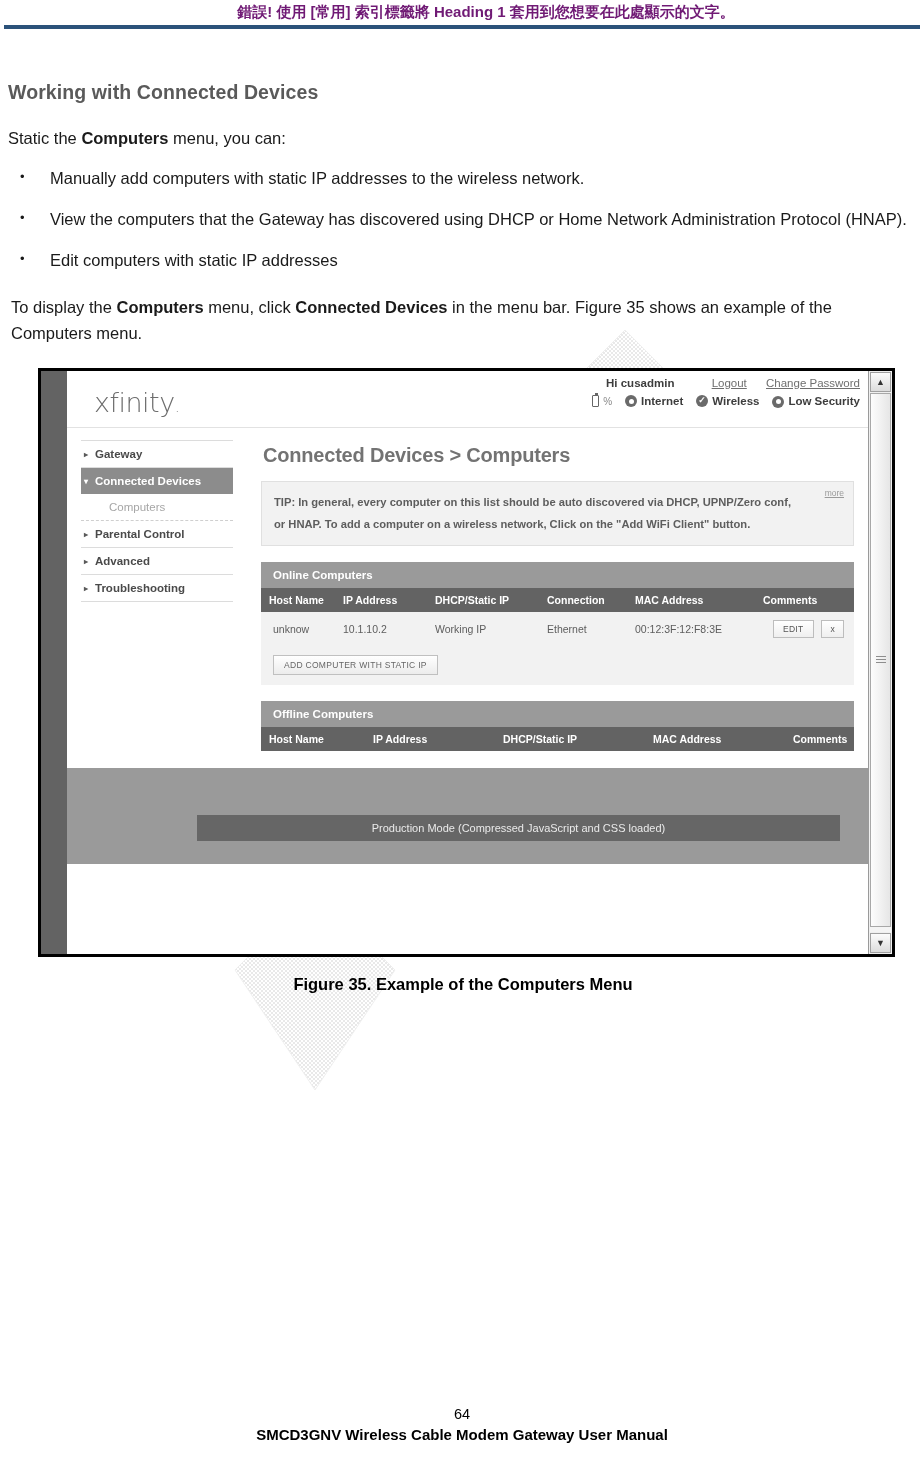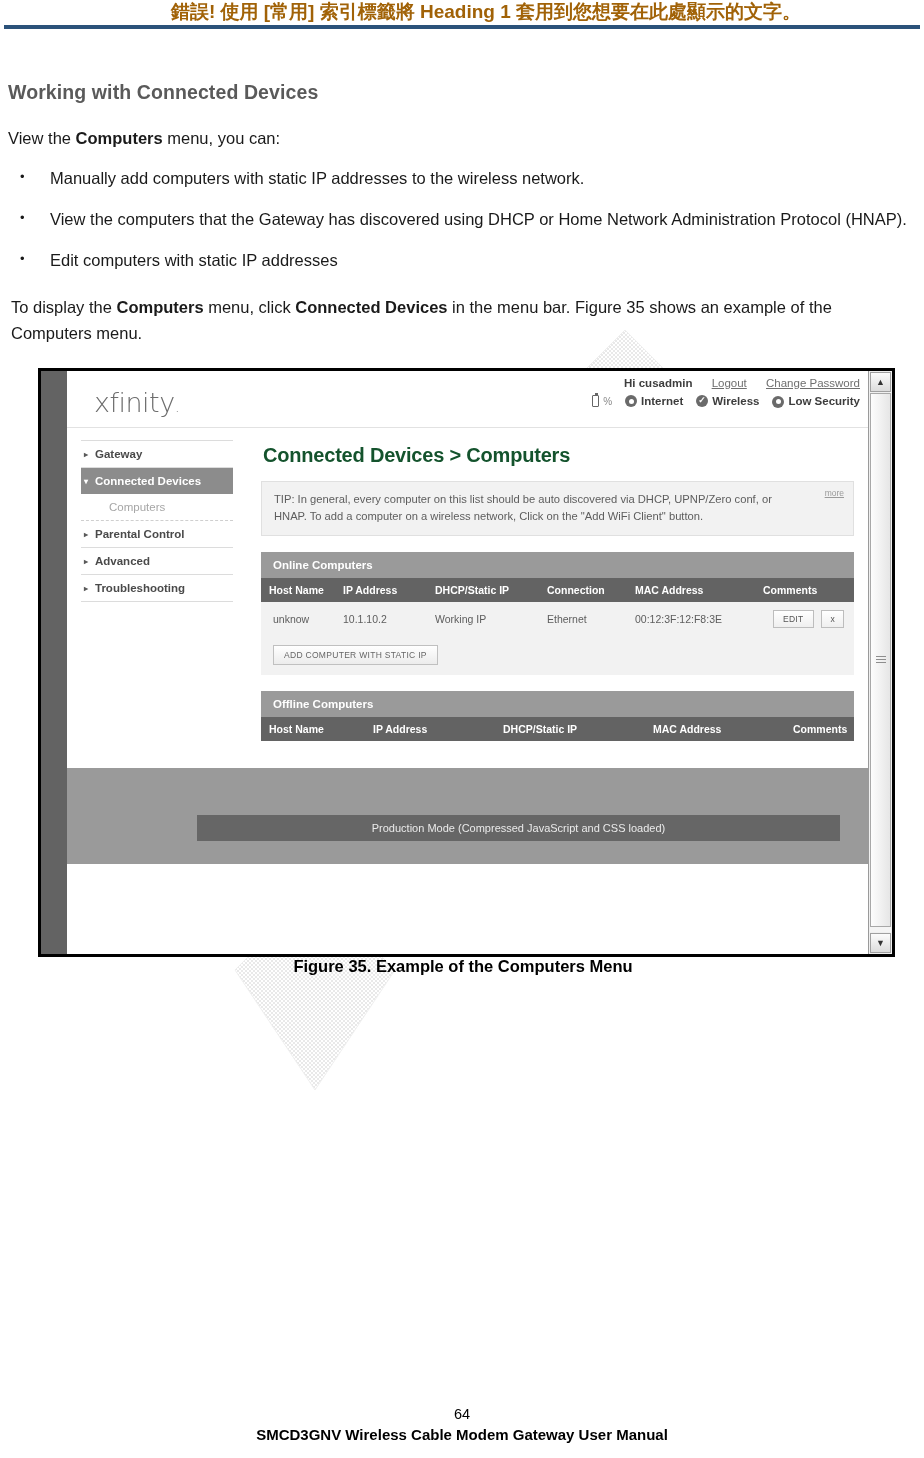--- a/index.html
+++ b/index.html
@@ -12,23 +12,23 @@
     position: relative;
     overflow: hidden;
   }
 
   
   .doc-header {
     padding: 2px 0 0 0;
     text-align: center;
   }
   .doc-header-text {
-    font-size: 19px;
-    font-weight: bold;
-    color: #a16207;
+    font-size: 15px;
+    font-weight: bold;
+    color: #701a75;
     letter-spacing: 0px;
     line-height: 20px;
     padding-left: 48px;
   }
   .header-rule {
     margin: 3px 4px 0 4px;
     height: 4px;
     background: #2b527a;
   }
 
@@ -160,21 +160,21 @@
   .topbar-right {
     position: absolute; right: 8px; top: 6px;
     text-align: right;
     width: 330px;
   }
   .tr-row1 {
     font-size: 11.5px;
     color: #3d3d3d;
     white-space: nowrap;
   }
-  .tr-row1 .hi { font-weight: bold; }
+  .tr-row1 .hi { font-weight: bold; margin-right: 18px; }
   .tr-row1 a {
     color: #6f6f6f; text-decoration: underline; margin-left: 16px;
     font-weight: normal;
   }
   .tr-row2 {
     margin-top: 6px;
     font-size: 11.5px;
     font-weight: bold;
     color: #3d3d3d;
     white-space: nowrap;
@@ -236,37 +236,37 @@
     border-bottom: 1px dashed #cfcfcf;
     white-space: nowrap;
   }
 
   .main {
     position: absolute; left: 180px; right: 0; top: 0; bottom: 0;
     background: #ffffff;
     padding: 10px 14px 0 14px;
   }
   .page-title {
-    font-size: 20px; font-weight: bold; color: #14532d;
+    font-size: 20px; font-weight: bold; color: #737373;
     margin: 6px 0 14px 2px;
     letter-spacing: -0.2px;
   }
 
   .tip-box {
     position: relative;
     background: #f2f2f2;
     border: 1px solid #e0e0e0;
     padding: 9px 12px 10px 12px;
     margin-bottom: 16px;
   }
   .tip-text {
     font-size: 11.2px;
-    line-height: 17px;
+    line-height: 22px;
     color: #5d5d5d;
-    font-weight: normal;
+    font-weight: bold;
     max-width: 520px;
   }
   .tip-more {
     position: absolute; right: 9px; top: 6px;
     font-size: 8.5px; color: #9a9a9a;
     text-decoration: underline;
   }
 
   .panel { margin-bottom: 16px; }
   .panel-title {
@@ -340,20 +340,21 @@
     text-align: center;
     padding: 7px 0;
   }
 
   
   .caption {
     text-align: center;
     font-size: 16.5px;
     font-weight: bold;
     color: #000;
+    margin-top: 18px;
     position: relative; z-index: 3;
   }
 
   
   .page-footer {
     position: absolute; left: 0; right: 0; bottom: 12px;
     text-align: center;
   }
   .page-num { font-size: 14.5px; color: #000; line-height: 20px; }
   .manual-title {
@@ -384,21 +385,21 @@
     <polygon points="250,400 350,500 250,600 150,500"></polygon>
     <polygon points="180,500 280,600 180,700 80,600"></polygon>
     <polygon points="160,590 240,670 160,790 80,670"></polygon>
   </g>
 </svg>
 
 <div class="content">
 
   <h2 class="section-title">Working with Connected Devices</h2>
 
-  <p class="para"><span>View the </span><b>Computers</b><span> menu, you can:</span></p>
+  <p class="para"><span>Static the </span><b>Computers</b><span> menu, you can:</span></p>
 
   <ul class="bullets">
     <li>Manually add computers with static IP addresses to the wireless network.</li>
     <li>View the computers that the Gateway has discovered using DHCP or Home Network Administration Protocol (HNAP).</li>
     <li>Edit computers with static IP addresses</li>
   </ul>
 
   <p class="lead-in"><span>To display the </span><b>Computers</b><span> menu, click </span><b>Connected Devices</b><span> in the menu bar. Figure 35 shows an example of the Computers menu.</span></p>
 
   <div class="figure-wrap">

